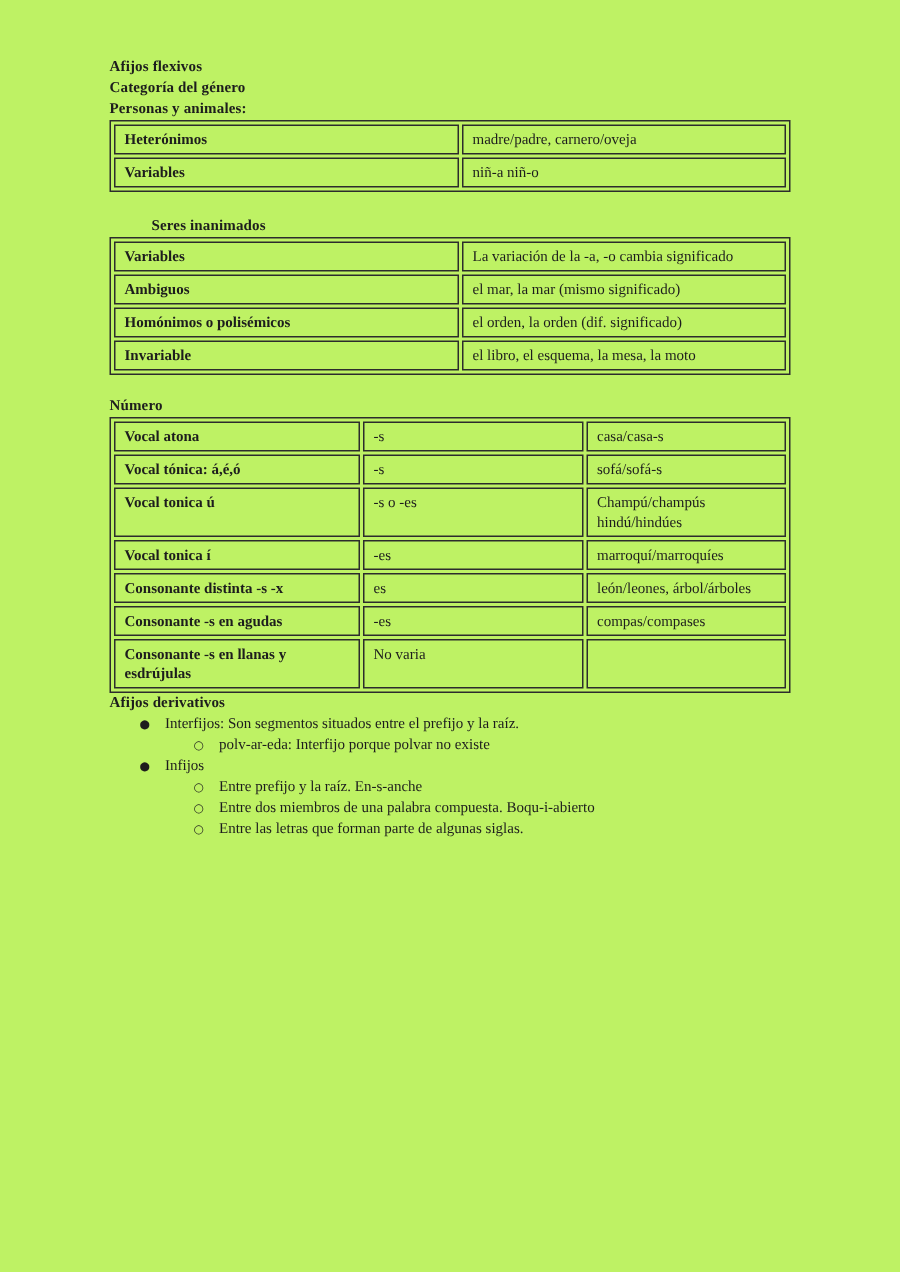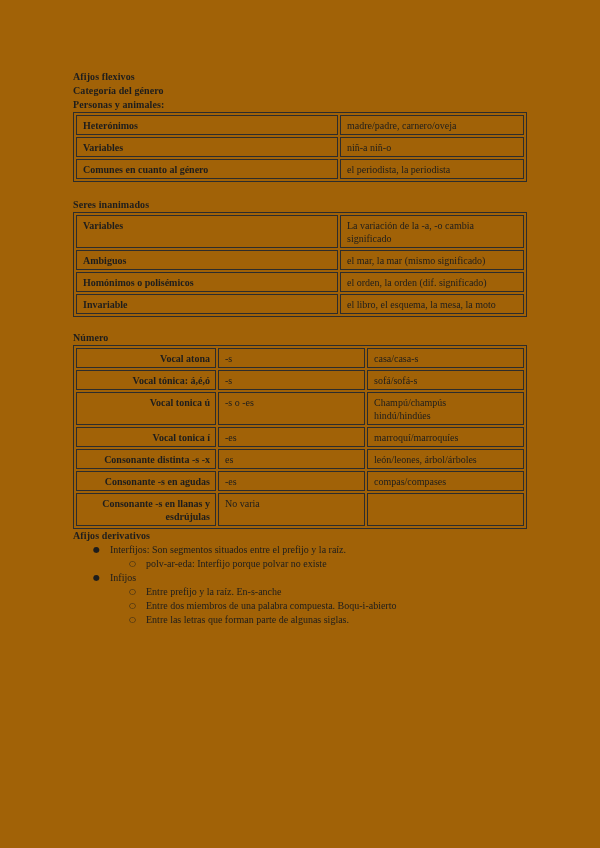--- a/index.html
+++ b/index.html
@@ -5,52 +5,52 @@
   * { margin: 0; padding: 0; box-sizing: border-box; }
   html, body { background: #ffffff; }
   body {
     width: 600px; height: 848px;
     font-family: "Liberation Serif", "DejaVu Serif", serif;
     color: #1d1d1d;
   }
   .page {
     position: relative;
     width: 600px; height: 848px;
-    background: #a16207;
-    padding: 70px 73px 0 73px;
+    background: #bef264;
+    padding: 38px 73px 0 73px;
     overflow: hidden;
   }
   .h {
     font-weight: bold;
     font-size: 10px;
     line-height: 14px;
     letter-spacing: 0.1px;
   }
-  .sec2 { margin-top: 16px; }
+  .sec2 { margin-top: 16px; margin-left: 28px; }
   .sec3 { margin-top: 14px; }
   .sec4 { }
   table.doc {
     border-collapse: separate;
     border-spacing: 2px;
     border: 1px solid #2c2c2c;
     width: 454px;
     table-layout: fixed;
   }
   table.doc td {
     border: 1px solid #2c2c2c;
     padding: 3px 5px 2px 6px;
     font-size: 10px;
     line-height: 13px;
     vertical-align: top;
     white-space: pre-line;
     overflow: hidden;
   }
   td.lbl { font-weight: bold; }
-  .t2 .c1 { width: 262px; }
-  .t3 .c1 { width: 140px; text-align: right; }
+  .t2 .c1 { width: 230px; }
+  .t3 .c1 { width: 164px; }
   .t3 .c2 { width: 147px; }
   .li {
     display: flex;
     font-size: 10px;
     line-height: 14px;
   }
   .li .bullet {
     flex: 0 0 17px;
     font-size: 8px;
     line-height: 14px;
@@ -71,24 +71,20 @@
 
   <table class="doc t2">
     <tbody>
       <tr>
         <td class="c1 lbl">Heterónimos</td>
         <td>madre/padre, carnero/oveja</td>
       </tr>
       <tr>
         <td class="c1 lbl">Variables</td>
         <td>niñ-a niñ-o</td>
-      </tr>
-      <tr>
-        <td class="c1 lbl">Comunes en cuanto al género</td>
-        <td>el periodista, la periodista</td>
       </tr>
     </tbody>
   </table>
 
   <div class="h sec2">Seres inanimados</div>
 
   <table class="doc t2">
     <tbody>
       <tr>
         <td class="c1 lbl">Variables</td>

